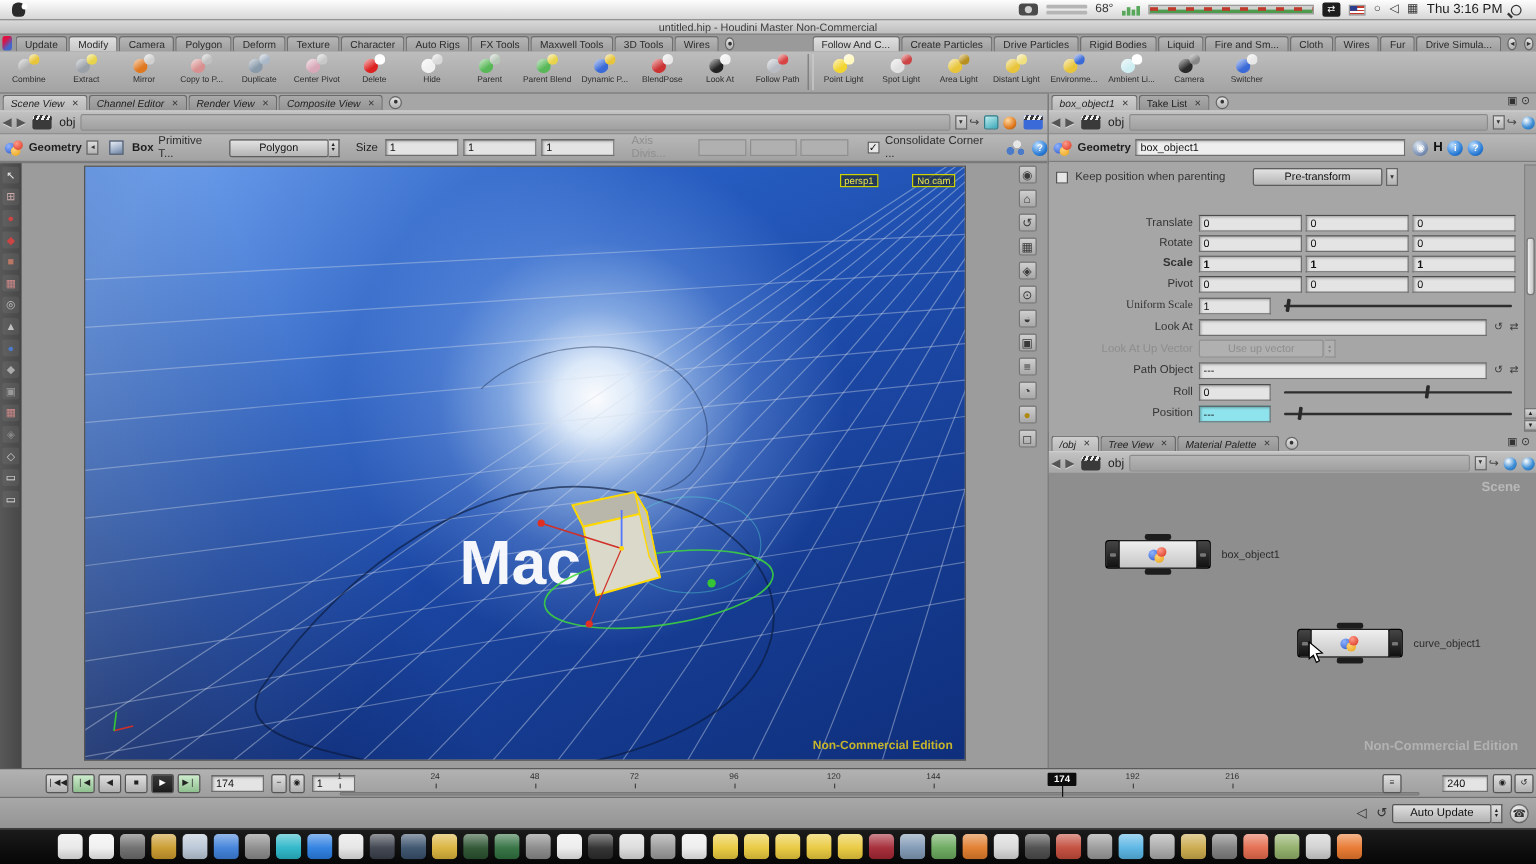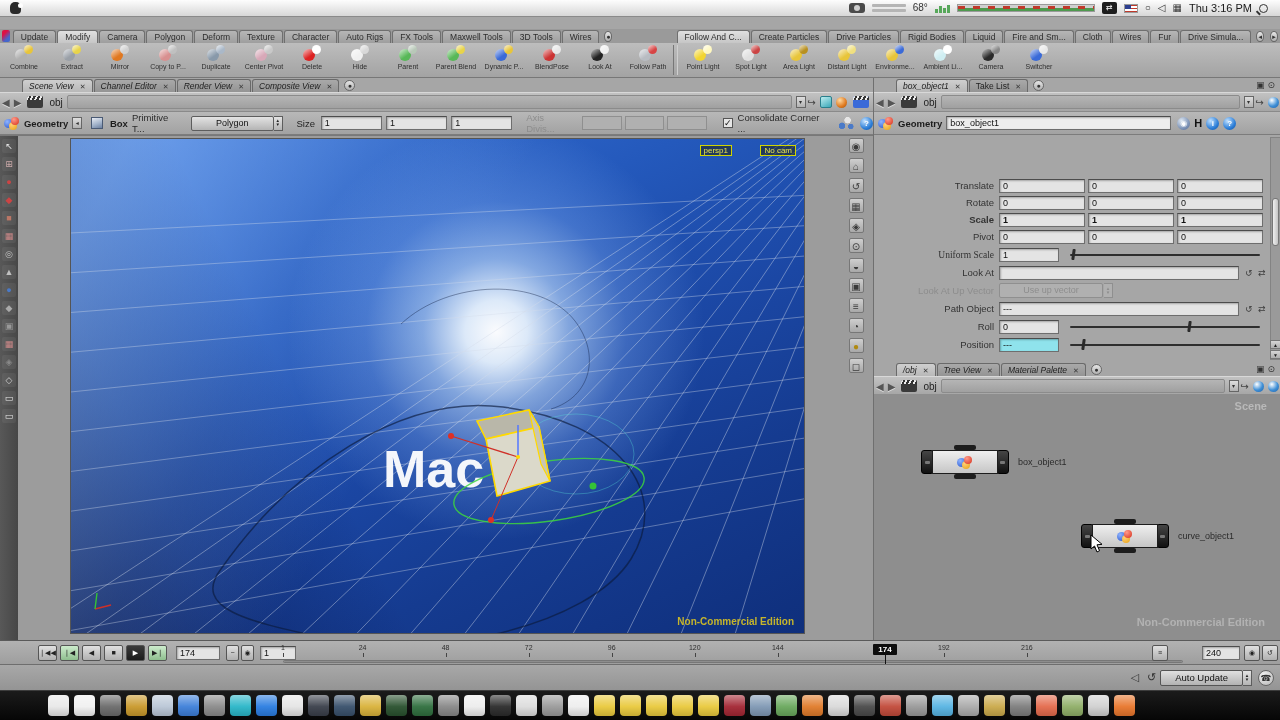--- a/index.html
+++ b/index.html
@@ -56,21 +56,21 @@
     background-image:linear-gradient(145deg,rgba(255,255,255,.75),rgba(255,255,255,0) 60%);}
   .ticon .b2{position:absolute;left:10px;top:0;width:9px;height:9px;border-radius:50%;
     background-image:linear-gradient(145deg,rgba(255,255,255,.8),rgba(255,255,255,0) 60%);}
   .tlabel{font-size:7px;color:#2e2e2e;margin-top:1px;white-space:nowrap;}
   .shelfdiv{width:5px;border-left:1px solid #777;border-right:1px solid #cfcfcf;margin:2px 1px;}
 
   
   .ptabs{position:absolute;height:14px;display:flex;align-items:flex-end;}
   .ptab{height:13px;padding:0 6px;font-size:8.5px;color:#222;line-height:13px;display:flex;gap:6px;align-items:center;
     background:linear-gradient(#a9a9a9,#949494);border:1px solid #6a6a6a;border-bottom:none;border-radius:3px 3px 0 0;margin-right:1px;white-space:nowrap;}
-  .ptab.active{background:linear-gradient(#cfcfcf,#b8b8b8);margin-left:20px;}
+  .ptab.active{background:linear-gradient(#cfcfcf,#b8b8b8);}
   .ptab .x{font-size:7px;color:#3a3a3a;}
   .winbtns{margin-left:auto;display:flex;gap:3px;padding:0 4px 2px 0;font-size:9px;color:#333;}
   .pathbar{position:absolute;height:20px;background:linear-gradient(#c2c2c2,#a5a5a5);
     border-top:1px solid #d8d8d8;border-bottom:1px solid #8a8a8a;display:flex;align-items:center;font-size:10px;}
   .navarr{font-size:10px;color:#555;text-shadow:0 1px 0 #ddd;margin:0 2px;}
   .clap{width:16px;height:12px;background:#3a3a3a;border-radius:2px;margin:0 4px;position:relative;}
   .clap:before{content:"";position:absolute;left:0;top:0;width:100%;height:4px;border-radius:2px 2px 0 0;
     background:repeating-linear-gradient(115deg,#eee 0 2px,#333 2px 4px);}
   .pathtxt{color:#1e1e1e;padding-left:2px;}
   .pathfill{flex:1;height:14px;margin:0 4px;background:linear-gradient(#b5b5b5,#a0a0a0);border:1px solid #8b8b8b;border-radius:2px;}
@@ -207,20 +207,23 @@
       <span class="badge-k">⇄</span>
       <span class="flag"></span>
       <span class="ic-txt">○</span>
       <span class="ic-txt">◁</span>
       <span class="ic-txt">▦</span>
       <span class="clock">Thu 3:16 PM</span>
       <span class="mag"></span>
     </span>
   </div>
 
+  <div class="titlebar">
+    <span>untitled.hip - Houdini Master Non-Commercial</span>
+  </div>
 
   <div class="shelftabs">
     <span class="corner-ic"></span>
     <span id="shelf-tabs-left" style="display:flex;align-items:flex-end;">
         <span class="stab">Update</span>
         <span class="stab active">Modify</span>
         <span class="stab">Camera</span>
         <span class="stab">Polygon</span>
         <span class="stab">Deform</span>
         <span class="stab">Texture</span>
@@ -611,20 +614,26 @@
       <span class="field" style="width:225px;background:#eee;">box_object1</span>
       <span style="width:6px;"></span>
       <span class="helpball" style="background:radial-gradient(circle at 35% 30%,#dfe8f2,#7f95b8 60%,#4a608a);">◉</span>
       <span class="hbtn">H</span>
       <span class="helpball">i</span>
       <span style="width:4px;"></span>
       <span class="helpball">?</span>
     </div>
 
     <div class="params">
+      <div class="prow" style="left:0;top:3px;width:395px;">
+        <span class="chk" style="position:absolute;left:6px;"></span>
+        <span style="position:absolute;left:22px;font-size:9.5px;color:#333;">Keep position when parenting</span>
+        <span class="dropbtn" style="position:absolute;left:170px;width:108px;text-align:center;">Pre-transform</span>
+        <span class="minibox" style="position:absolute;left:281px;height:15px;line-height:14px;">▾</span>
+      </div>
       <div class="prow" style="left:0;top:41px;width:395px;">
         <span class="plabel" style="left:0;">Translate</span>
         <span class="field" style="position:absolute;left:125px;width:86px;">0</span>
         <span class="field" style="position:absolute;left:214px;width:86px;">0</span>
         <span class="field" style="position:absolute;left:303px;width:86px;">0</span>
       </div>
       <div class="prow" style="left:0;top:58px;width:395px;">
         <span class="plabel" style="left:0;">Rotate</span>
         <span class="field" style="position:absolute;left:125px;width:86px;">0</span>
         <span class="field" style="position:absolute;left:214px;width:86px;">0</span>

